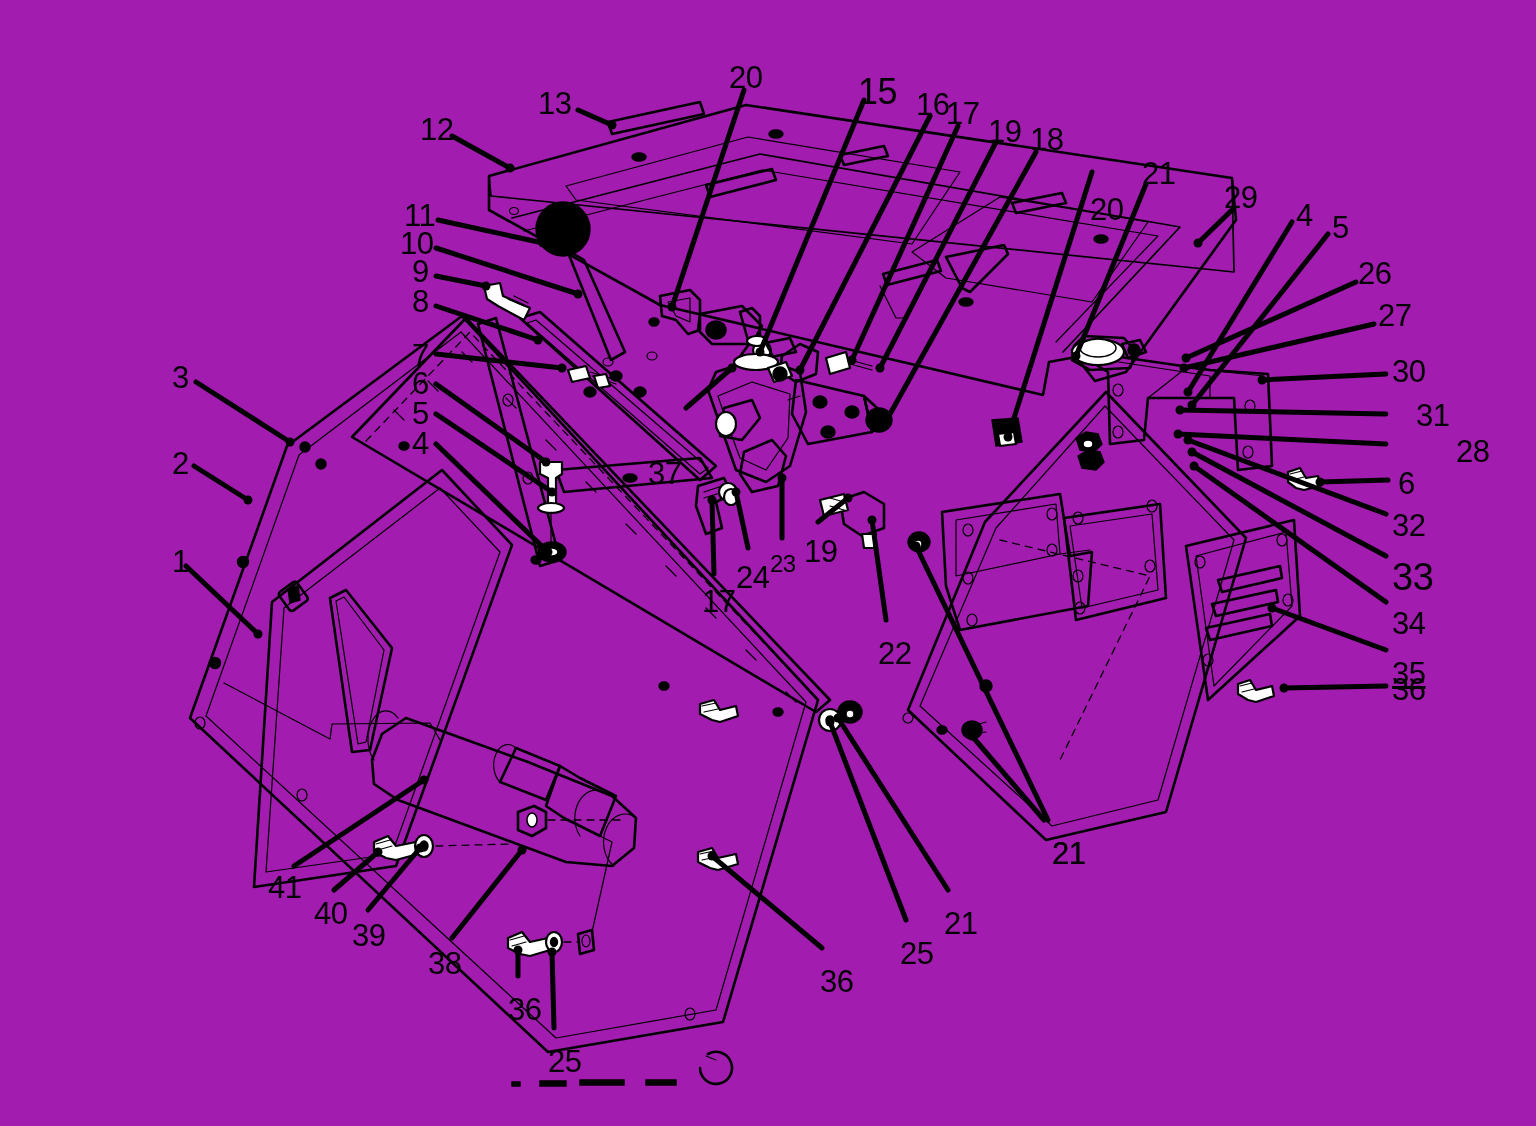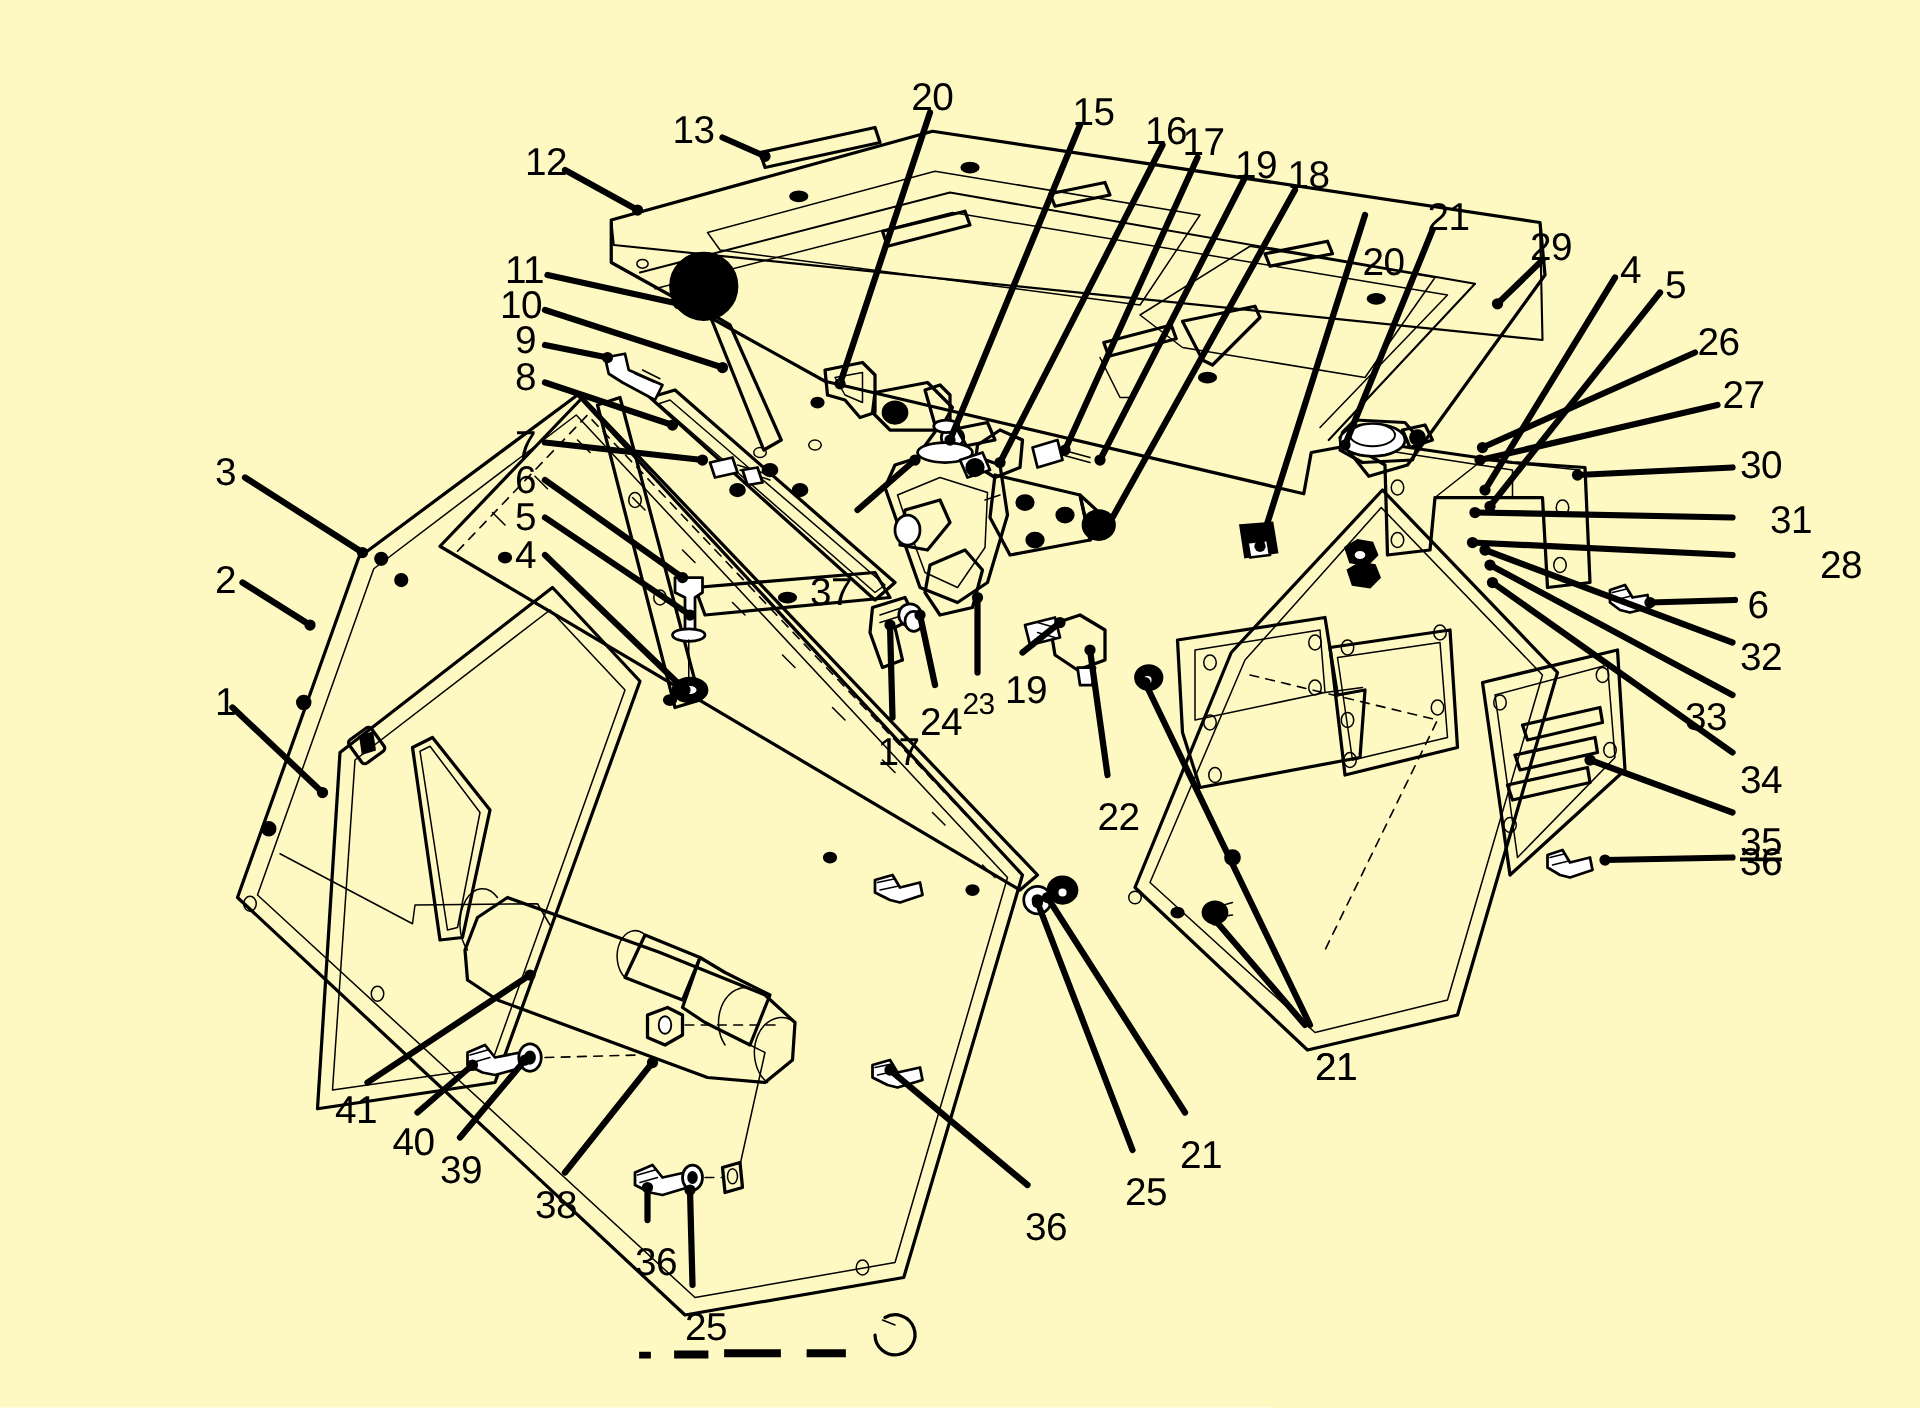--- a/index.html
+++ b/index.html
@@ -4,21 +4,21 @@
 <style>
   html, body {
     margin: 0;
     padding: 0;
     background: #ffffff;
   }
   #sheet {
     position: relative;
     width: 1536px;
     height: 1126px;
-    background: #fef9c3;
+    background: #a21caf;
     overflow: hidden;
     font-family: "Liberation Sans", sans-serif;
   }
   #art {
     position: absolute;
     left: 0; top: 0;
     width: 1536px;
     height: 1126px;
   }
   .callout {
@@ -416,21 +416,21 @@
         <circle cx="518" cy="950" r="4.5" fill="#000000"></circle>
         <polyline points="554,1028 552,952" fill="none" stroke="#000000" stroke-width="5" stroke-linecap="round" stroke-linejoin="round"></polyline>
         <circle cx="552" cy="952" r="4.5" fill="#000000"></circle>
       </g>
   </svg>
 
   <div id="callout-layer">
       <div class="callout" style="left: 538px; top: 88px; font-size: 31px;">13</div>
       <div class="callout" style="left: 729px; top: 62px; font-size: 31px;">20</div>
       <div class="callout" style="left: 420px; top: 114px; font-size: 31px;">12</div>
-      <div class="callout" style="left: 858px; top: 74px; font-size: 31px;">15</div>
+      <div class="callout" style="left: 858px; top: 74px; font-size: 36px;">15</div>
       <div class="callout" style="left: 916px; top: 89px; font-size: 31px;">16</div>
       <div class="callout" style="left: 946px; top: 98px; font-size: 31px;">17</div>
       <div class="callout" style="left: 988px; top: 116px; font-size: 31px;">19</div>
       <div class="callout" style="left: 1030px; top: 124px; font-size: 31px;">18</div>
       <div class="callout" style="left: 1090px; top: 146px; font-size: 31px; margin-top: 48px;">20</div>
       <div class="callout" style="left: 1142px; top: 158px; font-size: 31px;">21</div>
       <div class="callout" style="left: 1224px; top: 182px; font-size: 31px;">29</div>
       <div class="callout" style="left: 404px; top: 200px; font-size: 31px;">11</div>
       <div class="callout" style="left: 400px; top: 228px; font-size: 31px;">10</div>
       <div class="callout" style="left: 412px; top: 256px; font-size: 31px;">9</div>
@@ -444,21 +444,21 @@
       <div class="callout" style="left: 172px; top: 546px; font-size: 31px;">1</div>
       <div class="callout" style="left: 1296px; top: 200px; font-size: 31px;">4</div>
       <div class="callout" style="left: 1332px; top: 212px; font-size: 31px;">5</div>
       <div class="callout" style="left: 1358px; top: 258px; font-size: 31px;">26</div>
       <div class="callout" style="left: 1378px; top: 300px; font-size: 31px;">27</div>
       <div class="callout" style="left: 1392px; top: 356px; font-size: 31px;">30</div>
       <div class="callout" style="left: 1392px; top: 400px; font-size: 31px; margin-left: 24px;">31</div>
       <div class="callout" style="left: 1456px; top: 436px; font-size: 31px;">28</div>
       <div class="callout" style="left: 1398px; top: 468px; font-size: 31px;">6</div>
       <div class="callout" style="left: 1392px; top: 510px; font-size: 31px;">32</div>
-      <div class="callout" style="left: 1348px; top: 558px; font-size: 31px;">33</div>
+      <div class="callout" style="left: 1392px; top: 558px; font-size: 38px;">33</div>
       <div class="callout" style="left: 1392px; top: 608px; font-size: 31px;">34</div>
       <div class="callout" style="left: 1392px; top: 658px; font-size: 31px; text-decoration: underline;">35</div>
       <div class="callout" style="left: 1392px; top: 674px; font-size: 31px;">36</div>
       <div class="callout" style="left: 648px; top: 410px; font-size: 31px; margin-top: 48px;">37</div>
       <div class="callout" style="left: 702px; top: 586px; font-size: 31px;">17</div>
       <div class="callout" style="left: 736px; top: 562px; font-size: 31px;">24</div>
       <div class="callout" style="left: 770px; top: 552px; font-size: 24px; text-align: right;">23</div>
       <div class="callout" style="left: 804px; top: 536px; font-size: 31px;">19</div>
       <div class="callout" style="left: 878px; top: 638px; font-size: 31px;">22</div>
       <div class="callout" style="left: 1052px; top: 838px; font-size: 31px;">21</div>

